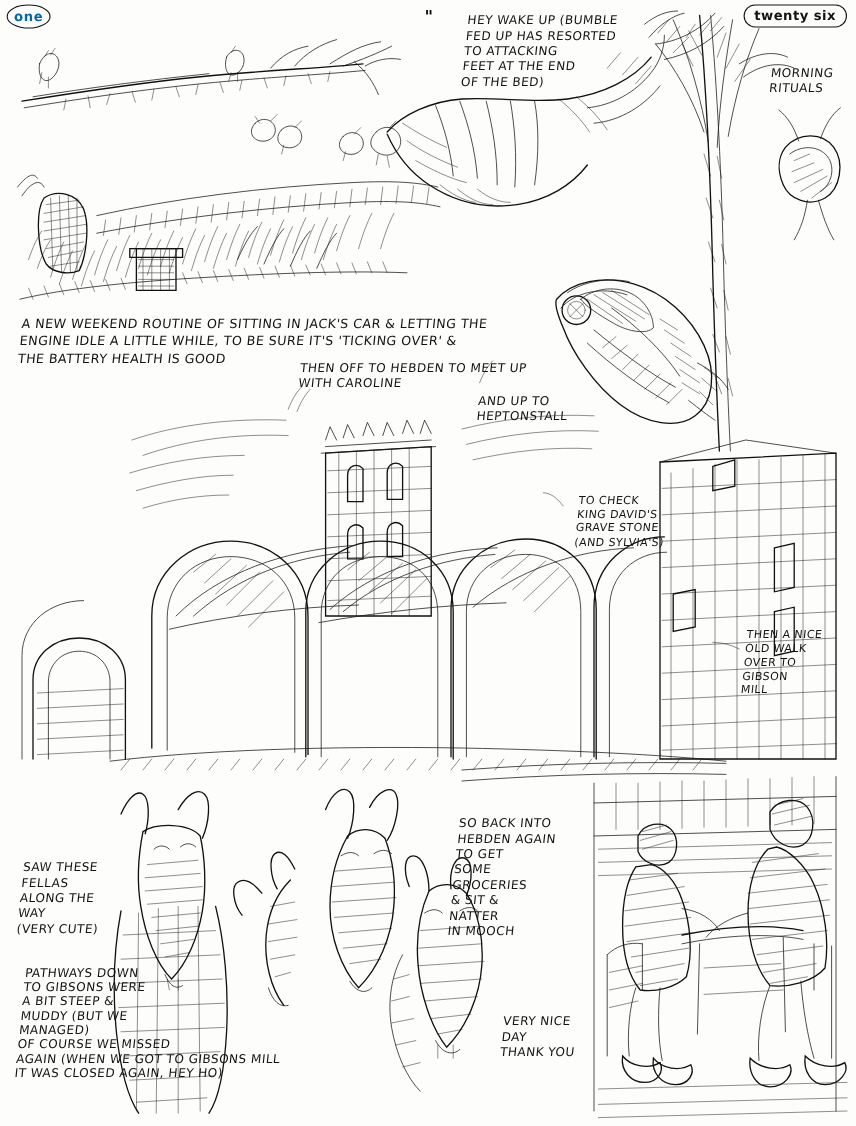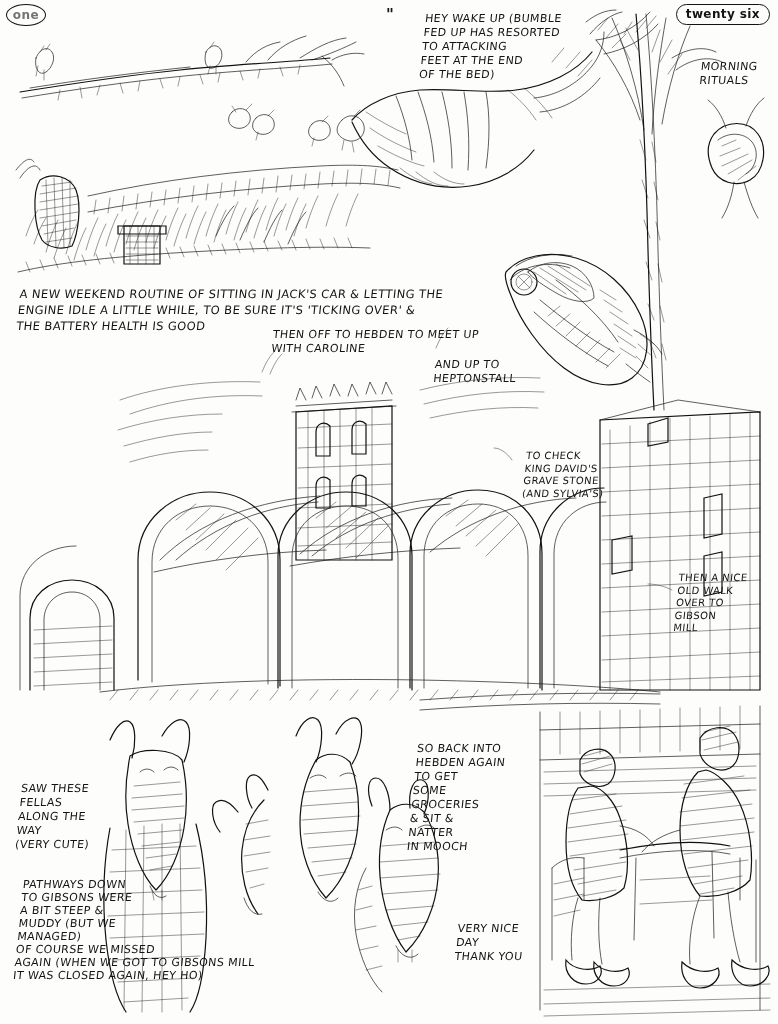--- a/index.html
+++ b/index.html
@@ -36,21 +36,21 @@
     position: absolute;
     left: 6px; top: 4px;
     width: 38px; height: 20px;
     border: 1.6px solid #141414;
     border-radius: 50%;
     font-size: 12px;
     line-height: 20px;
     text-align: center;
     font-weight: bold;
     letter-spacing: 0.5px;
-    color: #737373;
+    color: #0369a1;
   }
   .page-num-right {
     position: absolute;
     right: 8px; top: 4px;
     border: 1.6px solid #141414;
     border-radius: 12px;
     padding: 2px 9px 3px 9px;
     font-size: 12px;
     font-weight: bold;
     letter-spacing: 0.4px;

